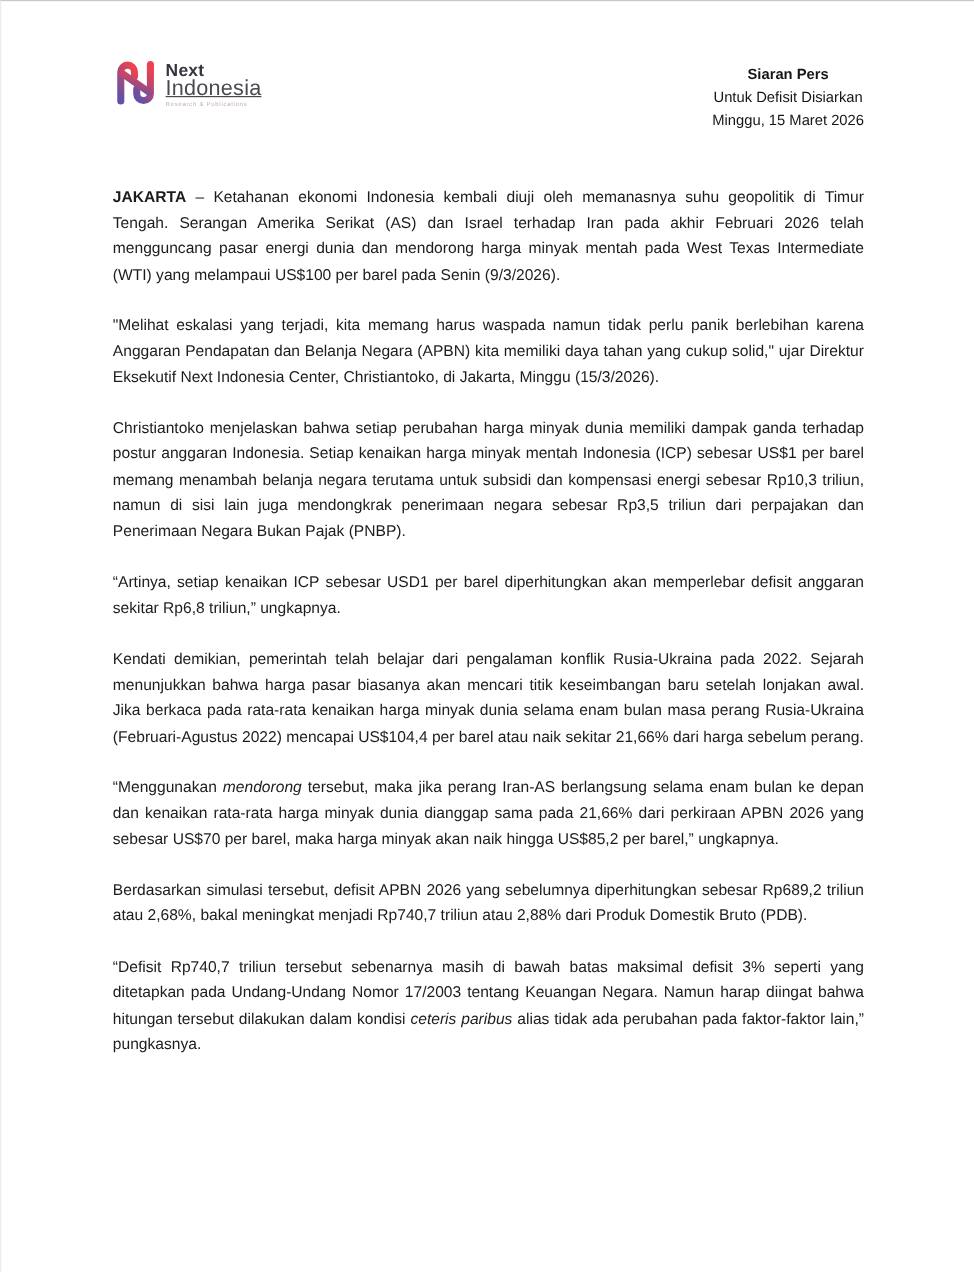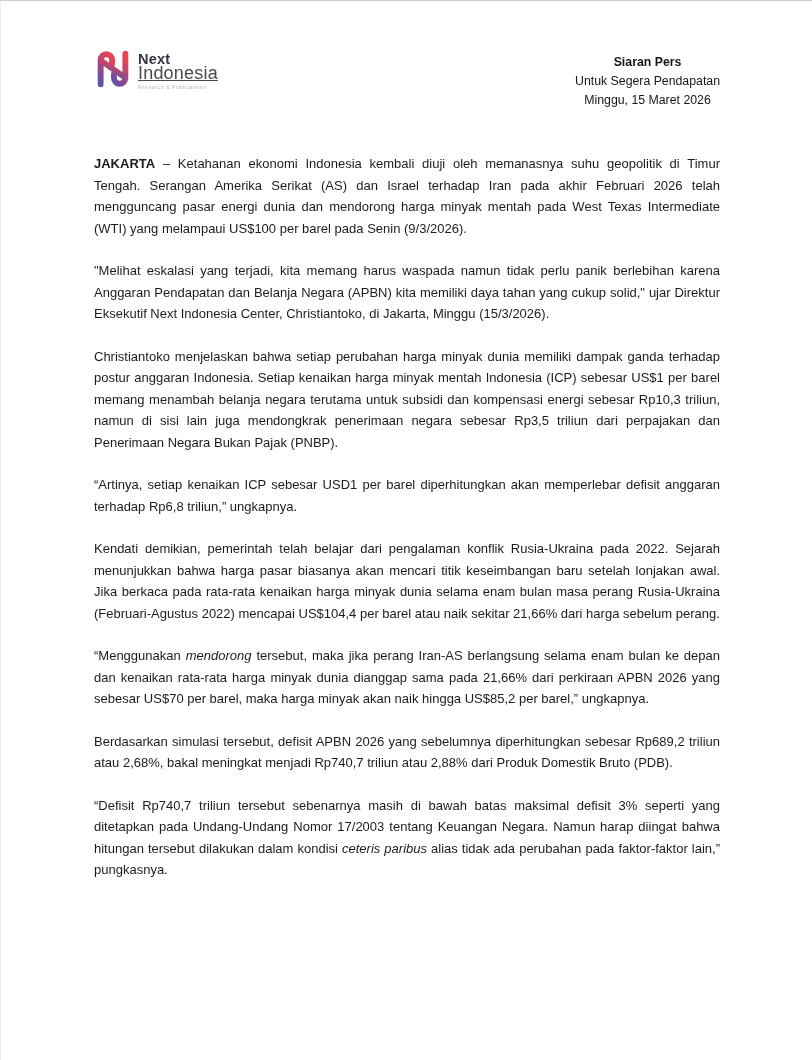--- a/index.html
+++ b/index.html
@@ -63,30 +63,30 @@
       </svg>
       <div class="brand-text">
         <div class="brand-line1">Next</div>
         <div class="brand-line2">Indonesia</div>
         <div class="brand-tagline">Research &amp; Publications</div>
       </div>
     </div>
 
     <div class="meta">
       <div class="meta-label">Siaran Pers</div>
-      <div>Untuk Segera Pendapatan</div>
+      <div>Untuk Defisit Disiarkan</div>
       <div>Minggu, 15 Maret 2026</div>
     </div>
   </div>
 
 
   <div class="article">
       <p class="para"><span class="bold">JAKARTA</span><span> – Ketahanan ekonomi Indonesia kembali diuji oleh memanasnya suhu geopolitik di Timur Tengah. Serangan Amerika Serikat (AS) dan Israel terhadap Iran pada akhir Februari 2026 telah mengguncang pasar energi dunia dan mendorong harga minyak mentah pada West Texas Intermediate (WTI) yang melampaui US$100 per barel pada Senin (9/3/2026).</span></p>
       <p class="para"><span>"Melihat eskalasi yang terjadi, kita memang harus waspada namun tidak perlu panik berlebihan karena Anggaran Pendapatan dan Belanja Negara (APBN) kita memiliki daya tahan yang cukup solid," ujar Direktur Eksekutif Next Indonesia Center, Christiantoko, di Jakarta, Minggu (15/3/2026).</span></p>
       <p class="para"><span>Christiantoko menjelaskan bahwa setiap perubahan harga minyak dunia memiliki dampak ganda terhadap postur anggaran Indonesia. Setiap kenaikan harga minyak mentah Indonesia (ICP) sebesar US$1 per barel memang menambah belanja negara terutama untuk subsidi dan kompensasi energi sebesar Rp10,3 triliun, namun di sisi lain juga mendongkrak penerimaan negara sebesar Rp3,5 triliun dari perpajakan dan Penerimaan Negara Bukan Pajak (PNBP).</span></p>
-      <p class="para"><span>“Artinya, setiap kenaikan ICP sebesar USD1 per barel diperhitungkan akan memperlebar defisit anggaran terhadap Rp6,8 triliun,” ungkapnya.</span></p>
+      <p class="para"><span>“Artinya, setiap kenaikan ICP sebesar USD1 per barel diperhitungkan akan memperlebar defisit anggaran sekitar Rp6,8 triliun,” ungkapnya.</span></p>
       <p class="para"><span>Kendati demikian, pemerintah telah belajar dari pengalaman konflik Rusia-Ukraina pada 2022. Sejarah menunjukkan bahwa harga pasar biasanya akan mencari titik keseimbangan baru setelah lonjakan awal. Jika berkaca pada rata-rata kenaikan harga minyak dunia selama enam bulan masa perang Rusia-Ukraina (Februari-Agustus 2022) mencapai US$104,4 per barel atau naik sekitar 21,66% dari harga sebelum perang.</span></p>
       <p class="para"><span>“Menggunakan </span><span class="italic">mendorong</span><span> tersebut, maka jika perang Iran-AS berlangsung selama enam bulan ke depan dan kenaikan rata-rata harga minyak dunia dianggap sama pada 21,66% dari perkiraan APBN 2026 yang sebesar US$70 per barel, maka harga minyak akan naik hingga US$85,2 per barel,” ungkapnya.</span></p>
       <p class="para"><span>Berdasarkan simulasi tersebut, defisit APBN 2026 yang sebelumnya diperhitungkan sebesar Rp689,2 triliun atau 2,68%, bakal meningkat menjadi Rp740,7 triliun atau 2,88% dari Produk Domestik Bruto (PDB).</span></p>
       <p class="para"><span>“Defisit Rp740,7 triliun tersebut sebenarnya masih di bawah batas maksimal defisit 3% seperti yang ditetapkan pada Undang-Undang Nomor 17/2003 tentang Keuangan Negara. Namun harap diingat bahwa hitungan tersebut dilakukan dalam kondisi </span><span class="italic">ceteris paribus</span><span> alias tidak ada perubahan pada faktor-faktor lain,” pungkasnya.</span></p>
     </div>
 
 </div>
 
 </body></html>

